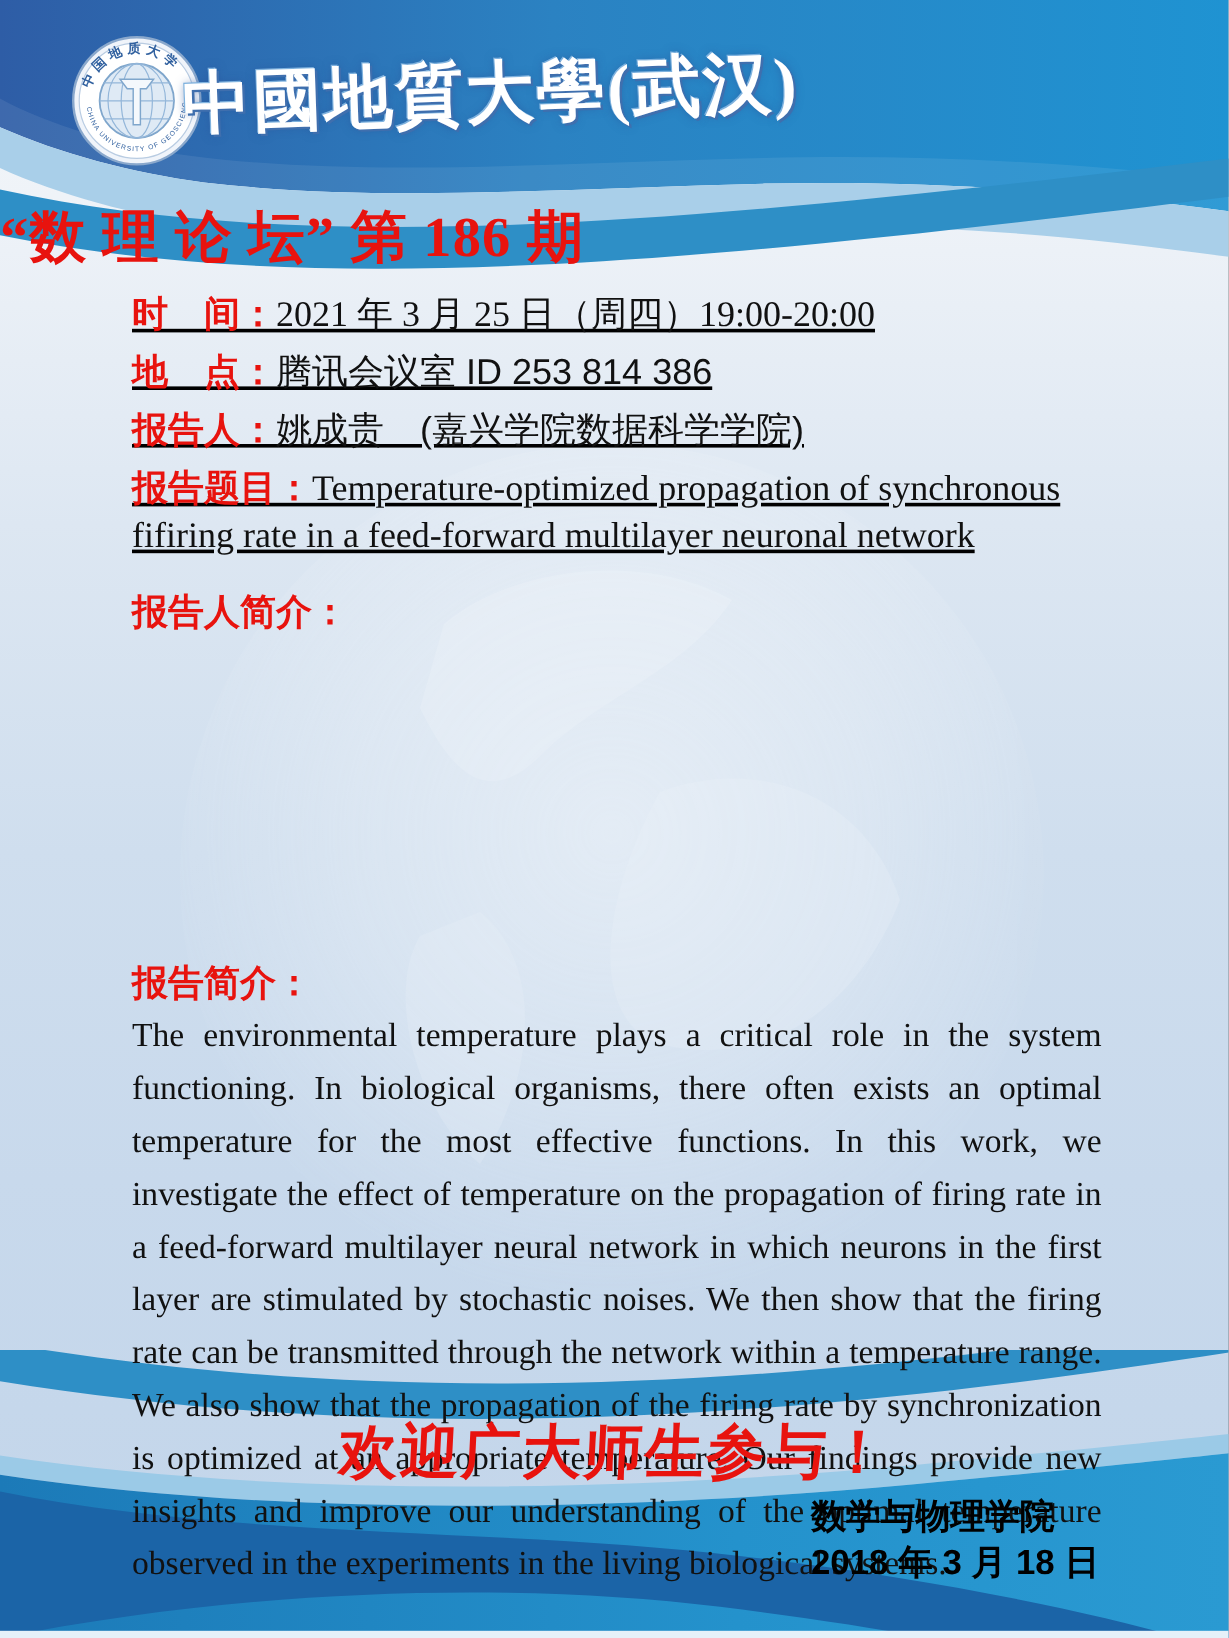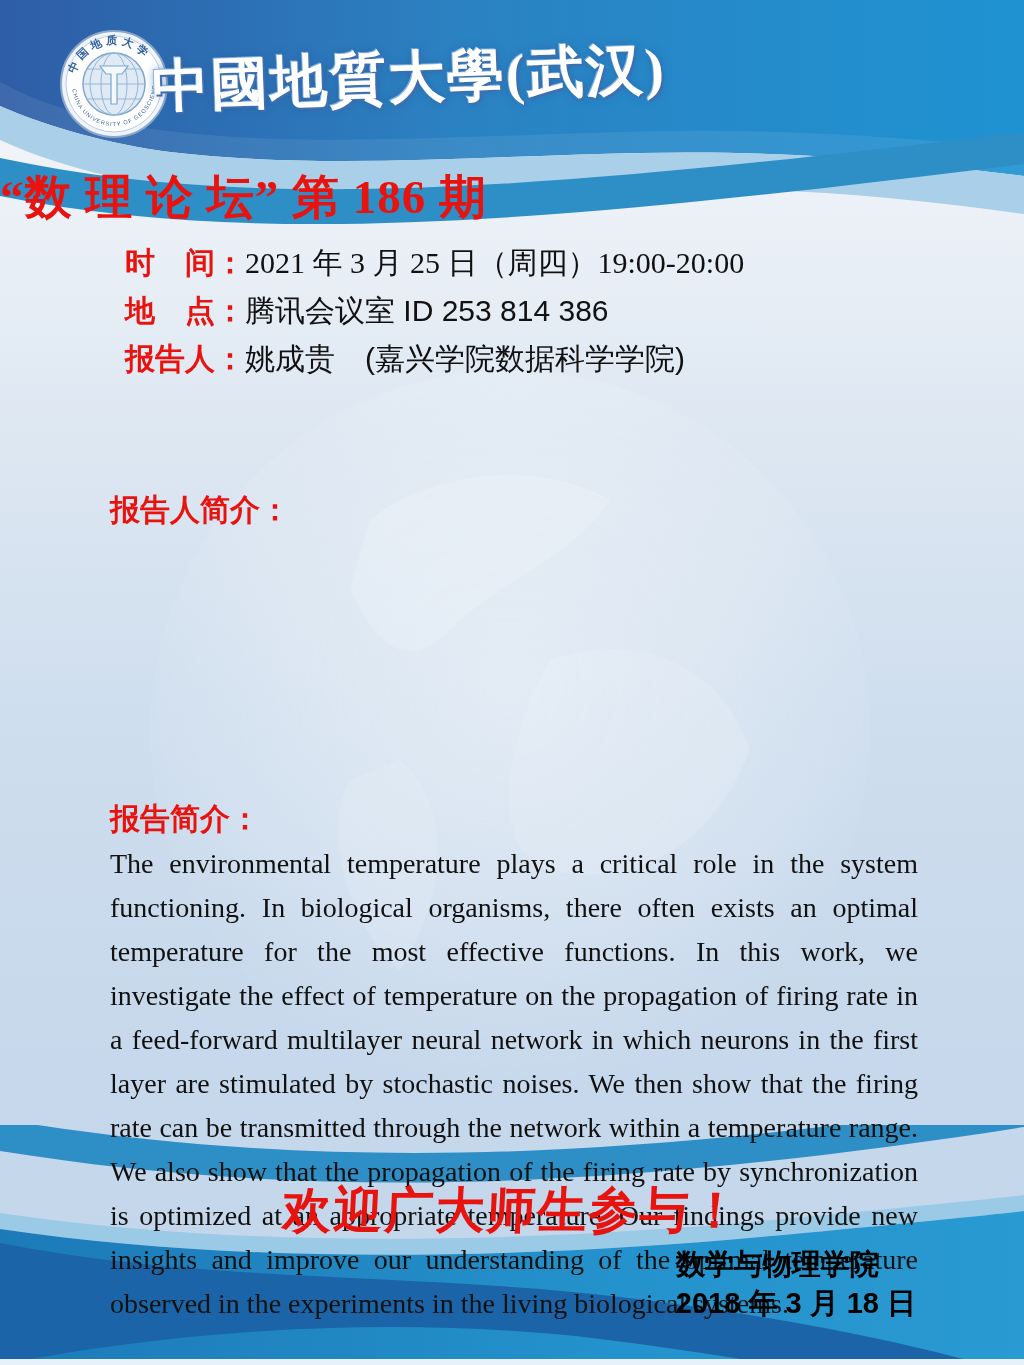--- a/index.html
+++ b/index.html
@@ -22,21 +22,21 @@
   }
   
   .watermark{position:absolute;top:330px;left:70px;z-index:0;opacity:.55;}
   
   .forum-title{
     position:absolute;top:166px;left:0;width:100%;z-index:4;
     font-family:"Liberation Serif",serif;font-weight:bold;
     font-size:47px;letter-spacing:1px;white-space:nowrap;
   }
   
-  .info{position:absolute;top:239px;left:125px;width:808px;z-index:2;}
+  .info{position:absolute;top:239px;left:110px;width:808px;z-index:2;text-decoration:underline;}
   .info-row{font-size:30px;line-height:48px;white-space:nowrap;}
   .info-label{font-weight:bold;}
   .info-value{color:#111;}
   .serif-val{font-family:"Liberation Serif",serif;}
   .topic-para{font-size:30px;line-height:39px;margin-top:5px;white-space:normal;}
   .topic-para .info-value{font-family:"Liberation Serif",serif;}
   
   .sec-heading{position:absolute;left:110px;z-index:2;font-size:30px;font-weight:bold;}
   .bio-heading{top:490px;}
   .bio-text{
@@ -127,20 +127,23 @@
   <div class="info">
     <div class="info-row">
       <span class="info-label" style="color: rgb(232, 19, 14);">时　间：</span><span class="info-value serif-val">2021 年 3 月 25 日（周四）19:00-20:00</span>
     </div>
     <div class="info-row">
       <span class="info-label" style="color: rgb(232, 19, 14);">地　点：</span><span class="info-value">腾讯会议室 ID 253 814 386</span>
     </div>
     <div class="info-row">
       <span class="info-label" style="color: rgb(232, 19, 14);">报告人：</span><span class="info-value">姚成贵　(嘉兴学院数据科学学院)</span>
     </div>
+    <div class="topic-para">
+      <span class="info-label" style="color: rgb(232, 19, 14);">报告题目：</span><span class="info-value">Temperature-optimized propagation of synchronous fifiring rate in a feed-forward multilayer neuronal network</span>
+    </div>
   </div>
 
   <div class="sec-heading bio-heading info-label" style="color: rgb(232, 19, 14);">报告人简介：</div>
 
   <div class="sec-heading abstract-heading info-label" style="color: rgb(232, 19, 14);">报告简介：</div>
   <div class="abstract-text">The environmental temperature plays a critical role in the system functioning. In biological organisms, there often exists an optimal temperature for the most effective functions. In this work, we investigate the effect of temperature on the propagation of firing rate in a feed-forward multilayer neural network in which neurons in the first layer are stimulated by stochastic noises. We then show that the firing rate can be transmitted through the network within a temperature range. We also show that the propagation of the firing rate by synchronization is optimized at an appropriate temperature. Our findings provide new insights and improve our understanding of the optimal temperature observed in the experiments in the living biological systems.</div>
 
   <svg class="footer-svg" width="1024" height="240" viewBox="0 0 1024 240">
     <defs>
       <linearGradient id="ftm" x1="0" y1="0" x2="1" y2="0">

